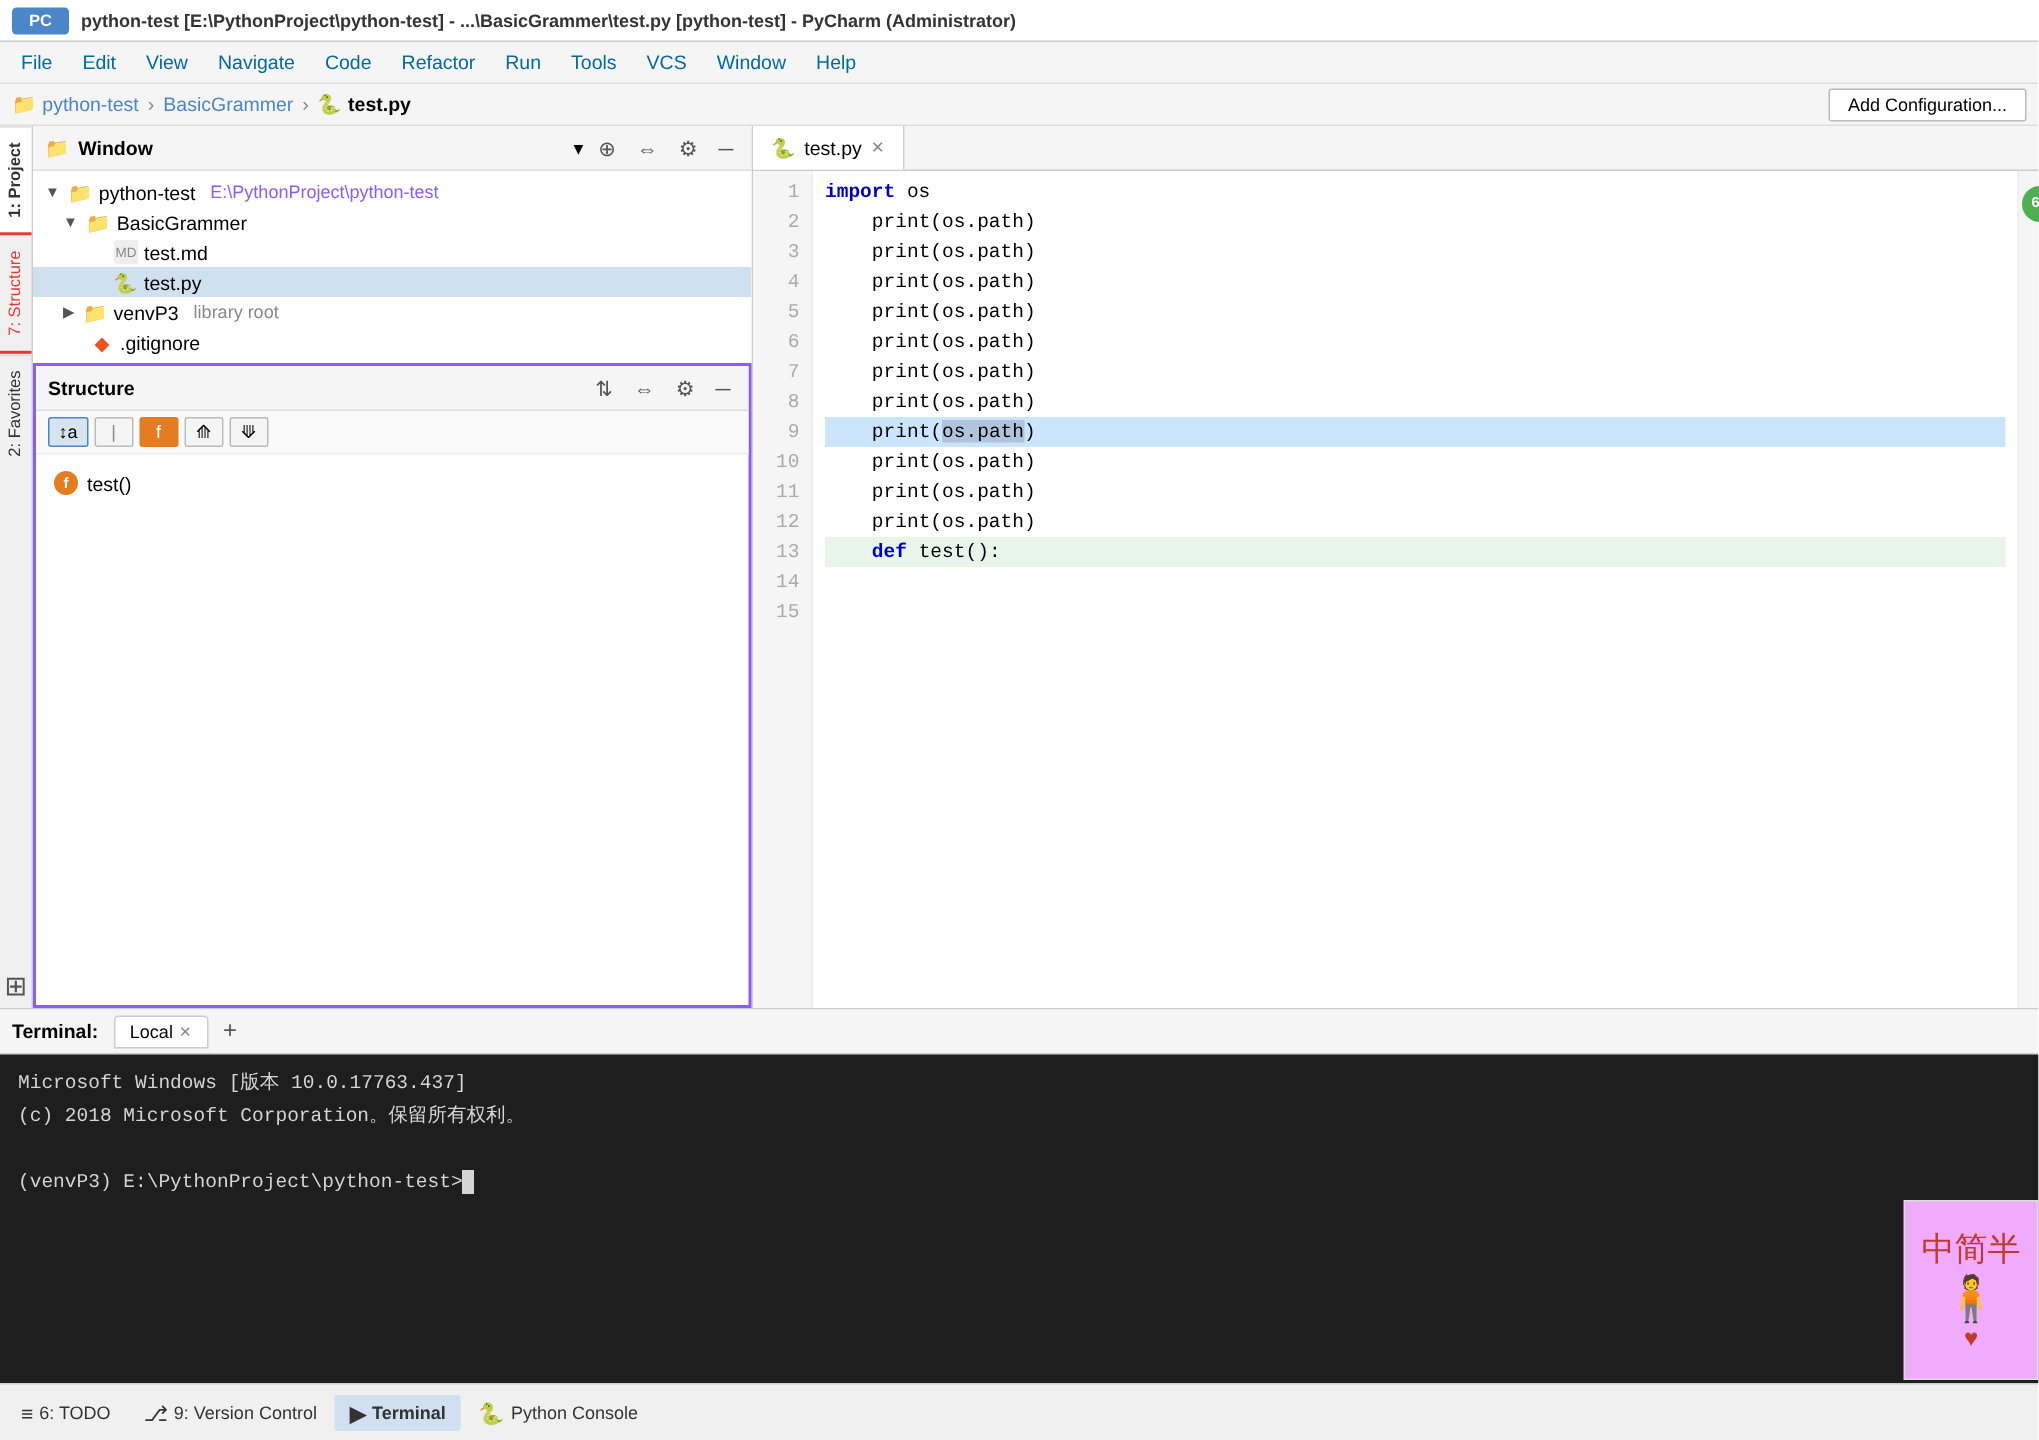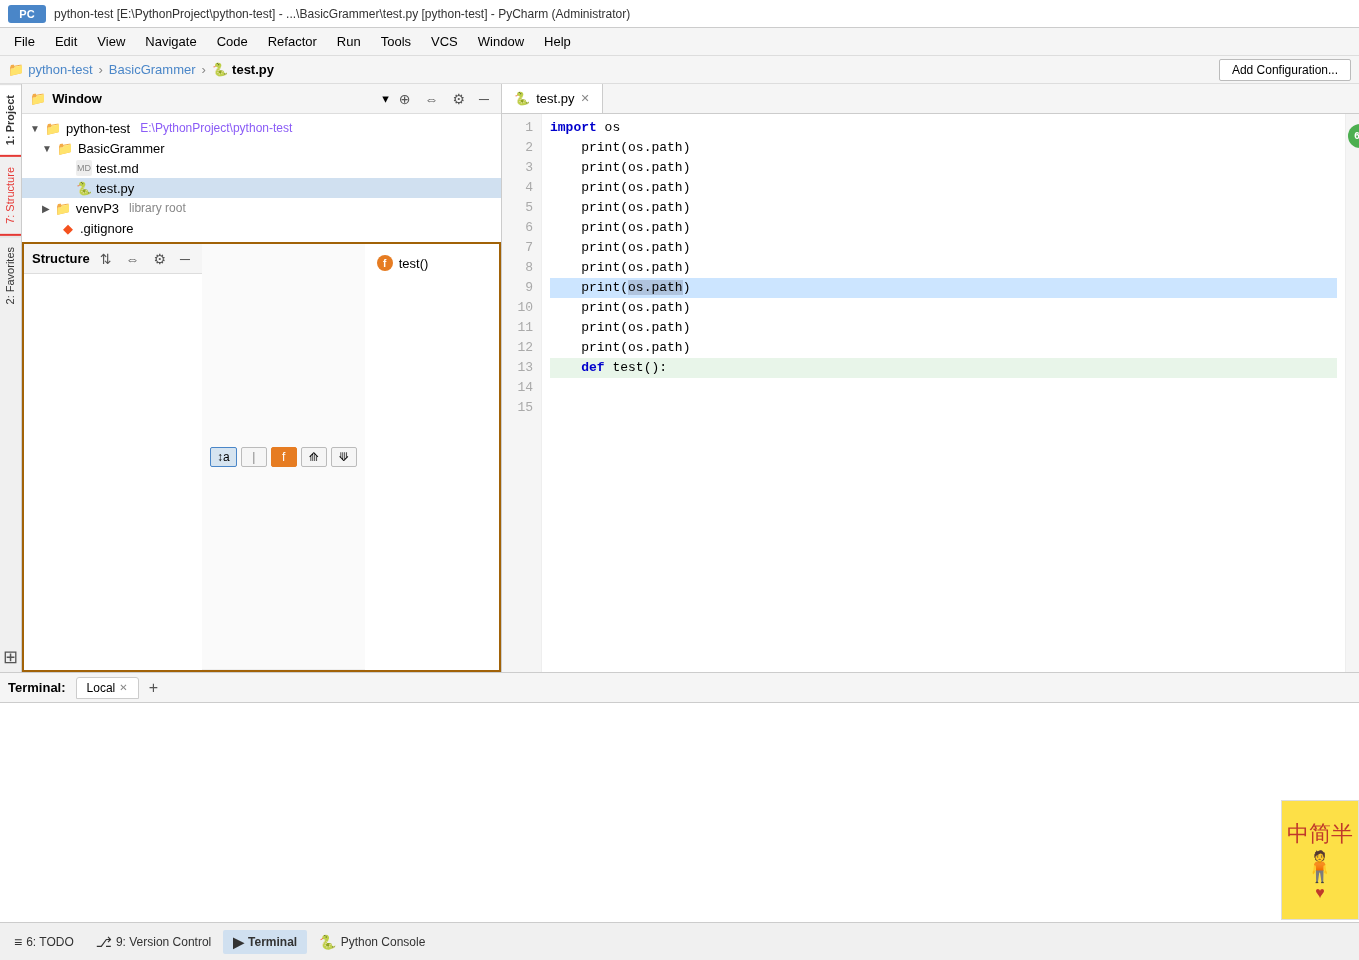--- a/index.html
+++ b/index.html
@@ -9,36 +9,36 @@
     #title-bar {
       background: #fff;
       border-bottom: 1px solid #ccc;
       padding: 4px 8px;
       display: flex;
       align-items: center;
       gap: 8px;
       height: 28px;
     }
     #title-bar .title-icon { width: 38px; height: 18px; background: #4a86c8; border-radius: 3px; display: flex; align-items: center; justify-content: center; color: #fff; font-size: 11px; font-weight: bold; }
-    #title-bar .title-text { font-size: 12px; color: #333; }
+    #title-bar .title-text { font-size: 12px; color: #333; font-weight: bold; }
 
     
     #menu-bar {
       background: #f5f5f5;
       border-bottom: 1px solid #ddd;
       display: flex;
       align-items: center;
       height: 28px;
       padding: 0 4px;
     }
     #menu-bar .menu-item {
       padding: 4px 10px;
       cursor: pointer;
       font-size: 13px;
-      color: #000000;
+      color: #0369a1;
     }
 
     
     #breadcrumb-bar {
       background: #f5f5f5;
       border-bottom: 1px solid #ddd;
       display: flex;
       align-items: center;
       height: 28px;
       padding: 0 8px;
@@ -128,23 +128,23 @@
     .tree-icon { width: 16px; height: 16px; display: inline-flex; align-items: center; justify-content: center; font-size: 13px; }
     .folder-icon { color: #d4a843; }
     .py-icon { color: #4a86c8; }
     .md-icon { color: #888; background: #eee; font-size: 9px; padding: 1px 2px; border-radius: 2px; }
     .git-icon { color: #f4511e; }
     .expand-arrow { font-size: 10px; color: #555; margin-right: 2px; }
 
     
     #structure-panel {
       flex: 1;
-      border: 2px solid #a16207;
-      display: flex;
-      flex-direction: row;
+      border: 2px solid #8b5cf6;
+      display: flex;
+      flex-direction: column;
     }
     #structure-header {
       background: #f5f5f5;
       border-bottom: 1px solid #ddd;
       display: flex;
       align-items: center;
       padding: 0 8px;
       height: 30px;
       gap: 6px;
     }
@@ -349,23 +349,23 @@
       color: #fff;
       font-size: 11px;
       font-weight: bold;
     }
 
     
     #right-widget {
       position: fixed;
       right: 0;
       bottom: 40px;
-      width: 78px;
+      width: 90px;
       height: 120px;
-      background: #fde047;
+      background: #f0abfc;
       border: 1px solid #ddd;
       display: flex;
       flex-direction: column;
       align-items: center;
       justify-content: center;
       font-size: 12px;
       z-index: 50;
     }
   </style>
 </head>
@@ -549,20 +549,28 @@
 
   <div id="terminal-tabs">
     <span class="terminal-label">Terminal:</span>
     <div class="term-tab">
       <span>Local</span>
       <span class="tab-close">✕</span>
     </div>
     <span class="term-add-btn">+</span>
   </div>
 
+  <div id="terminal-content">
+    <div class="term-line">Microsoft Windows [版本 10.0.17763.437]</div>
+    <div class="term-line">(c) 2018 Microsoft Corporation。保留所有权利。</div>
+    <div class="term-line">&nbsp;</div>
+    <div class="term-line term-prompt">
+      <span>(venvP3) E:\PythonProject\python-test&gt;</span><span id="terminal-cursor"></span>
+    </div>
+  </div>
 </div>
 
 <div id="bottom-toolbar">
   <div class="btool-item">
     <span class="btool-icon">≡</span>
     <span>6: TODO</span>
   </div>
   <div class="btool-item">
     <span class="btool-icon">⎇</span>
     <span>9: Version Control</span>

